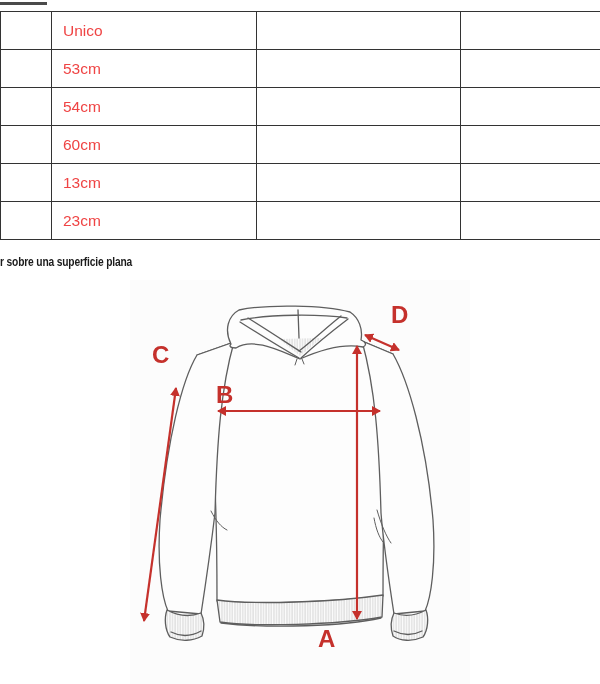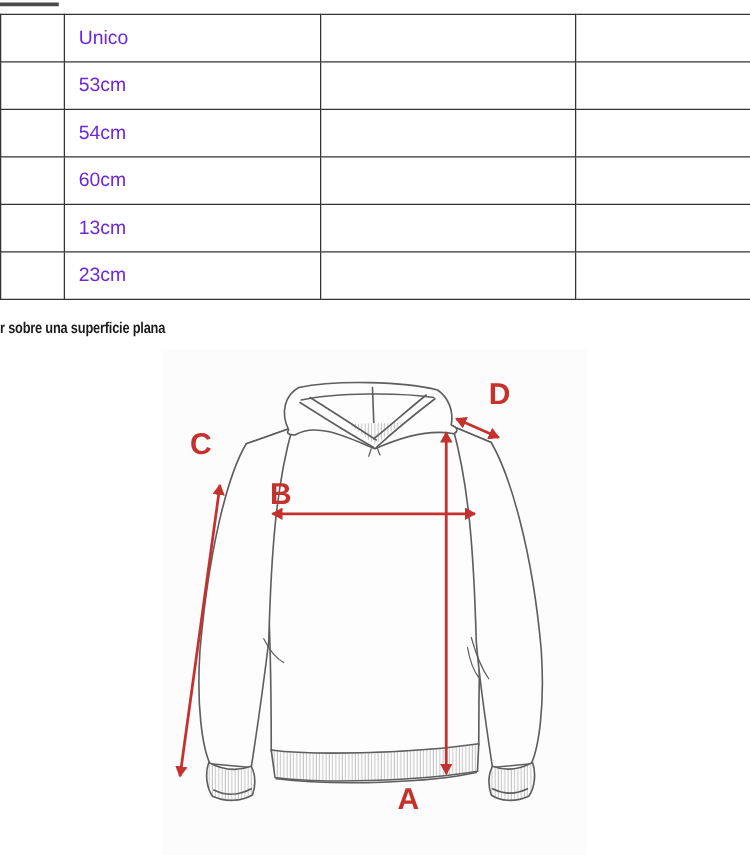--- a/index.html
+++ b/index.html
@@ -7,21 +7,21 @@
     width:600px;height:684px;position:relative;overflow:hidden;
     background:#ffffff;font-family:"Liberation Sans",sans-serif;
   }
   .top-seg{position:absolute;top:2px;left:0;width:47px;height:2.5px;background:#4a4a4a;}
   table.size-table{
     position:absolute;top:11px;left:0;width:622px;
     border-collapse:collapse;table-layout:fixed;
   }
   table.size-table td{
     border:1.6px solid #333333;height:37px;padding:0 0 0 11px;
-    font-size:15.5px;color:#6d28d9;vertical-align:middle;background:#ffffff;
+    font-size:15.5px;color:#ef4444;vertical-align:middle;background:#ffffff;
     white-space:nowrap;overflow:hidden;
   }
   .note{
     position:absolute;top:255px;left:0;font-size:12.5px;font-weight:700;
     color:#1c1c1c;letter-spacing:-0.2px;white-space:nowrap;
     transform:scaleX(0.82);transform-origin:0 50%;
   }
   .diagram{position:absolute;left:130px;top:280px;width:340px;height:404px;}
   .arrow-label{font-family:"Liberation Sans",sans-serif;font-size:24px;font-weight:600;}
 </style>

